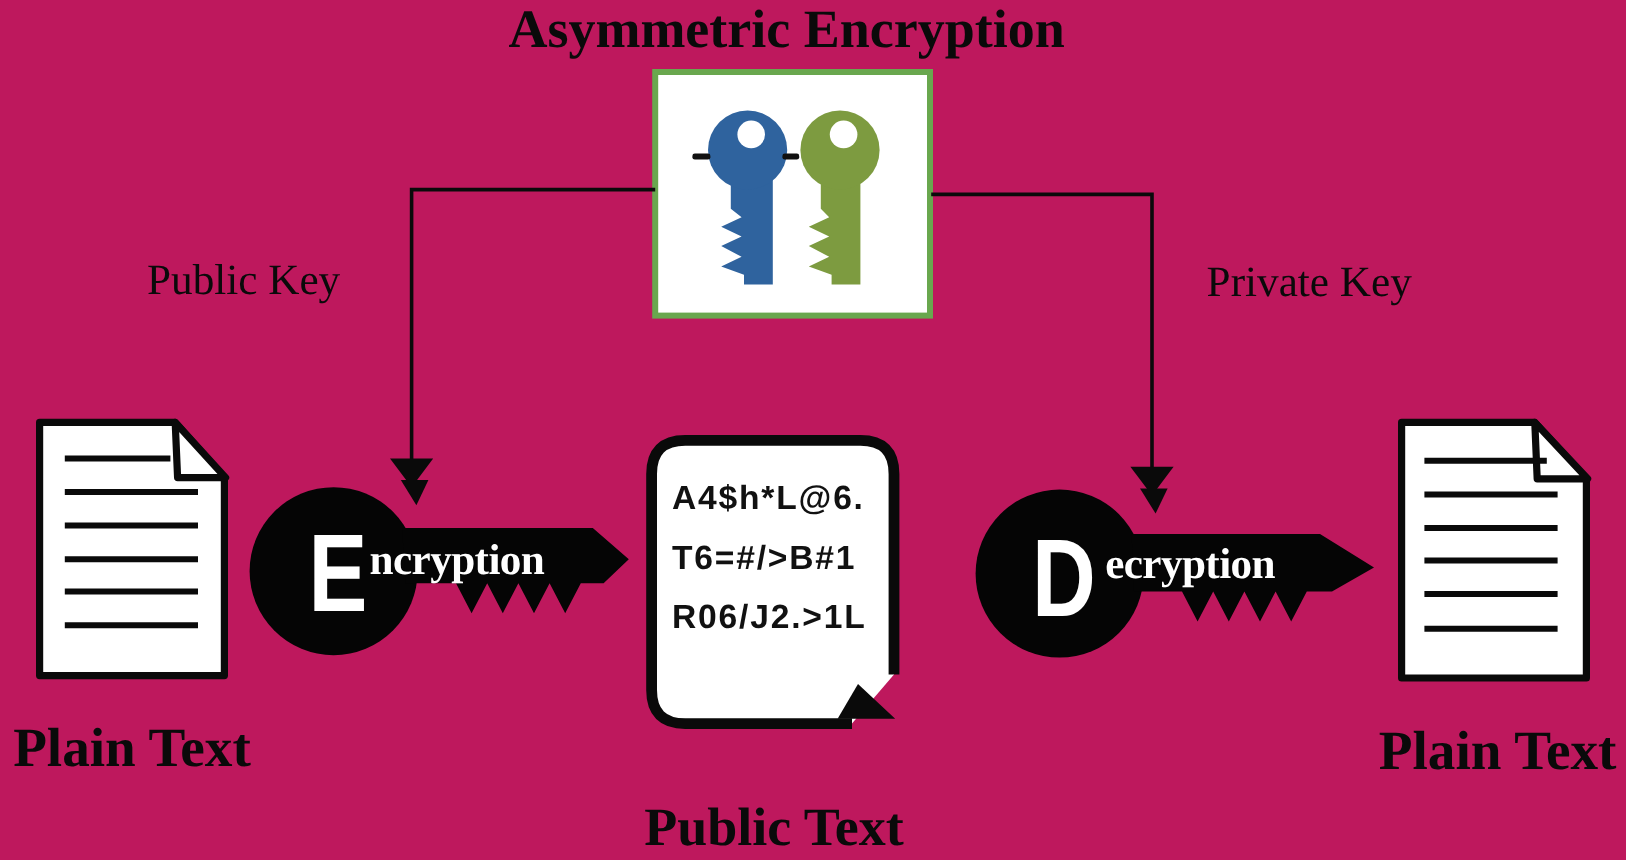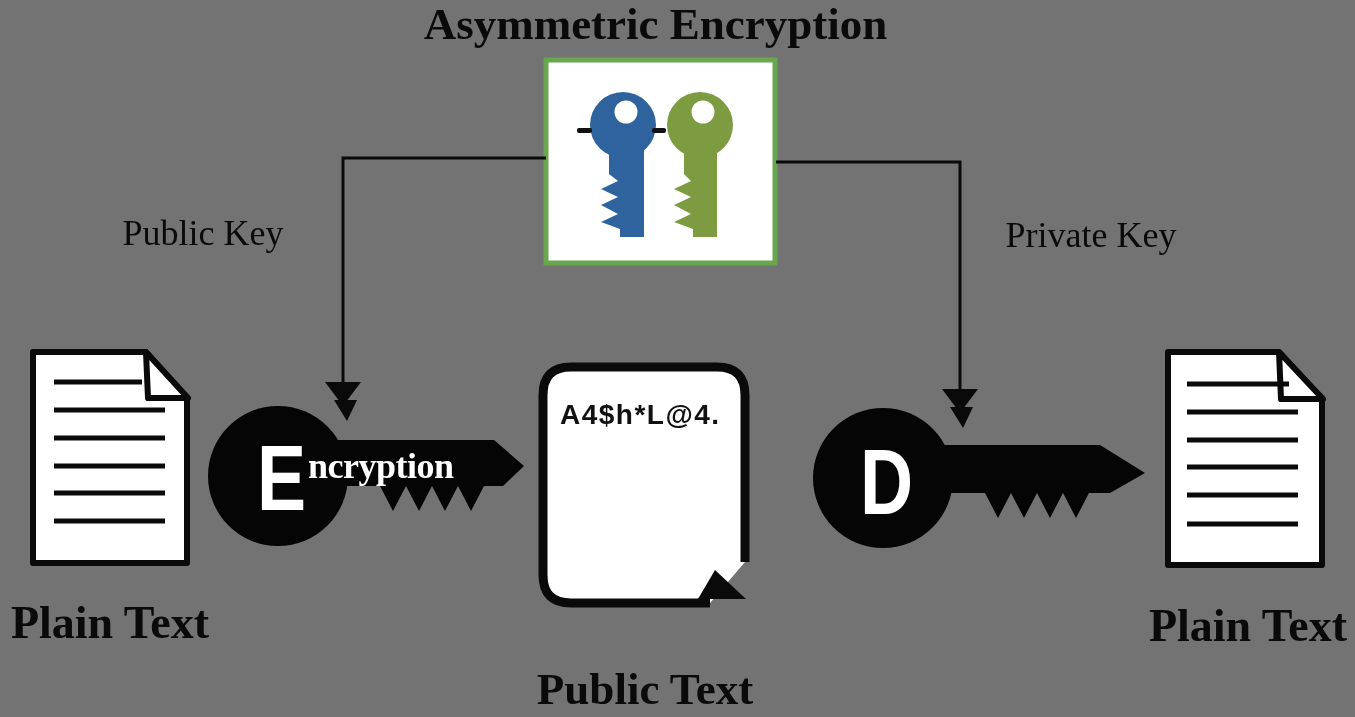--- a/index.html
+++ b/index.html
@@ -1,19 +1,19 @@
 <!DOCTYPE html>
 <html><head>
 <meta charset="utf-8">
 <style>
   html,body{margin:0;padding:0;background:#ffffff;}
   .canvas{
     position:relative;
     width:1355px;height:717px;
-    background:#737373;
+    background:#be185d;
     overflow:hidden;
     font-family:"Liberation Serif", serif;
   }
   .canvas svg{position:absolute;left:0;top:0;}
   .txt{position:absolute;color:#0a0a0a;white-space:nowrap;}
   .title{
     left:403px;top:-2px;width:505px;
     font-size:45px;font-weight:bold;text-align:center;
     letter-spacing:0px;
   }
@@ -137,18 +137,21 @@
   <div class="txt keylabel public-key-label">Public Key</div>
 
   <div class="txt big-caption plain-left">Plain Text</div>
   <div class="txt big-caption plain-right">Plain Text</div>
   <div class="txt big-caption cipher-caption">Public Text</div>
 
   <div class="keyletter letter-e">E</div>
   <div class="keyword word-encryption">ncryption</div>
 
   <div class="keyletter letter-d">D</div>
+  <div class="keyword word-decryption">ecryption</div>
 
   <div class="cipher-lines">
-    <div class="cl">A4$h*L@4.</div>
+    <div class="cl">A4$h*L@6.</div>
+    <div class="cl">T6=#/&gt;B#1</div>
+    <div class="cl">R06/J2.&gt;1L</div>
   </div>
 
 </div>
 
 </body></html>

